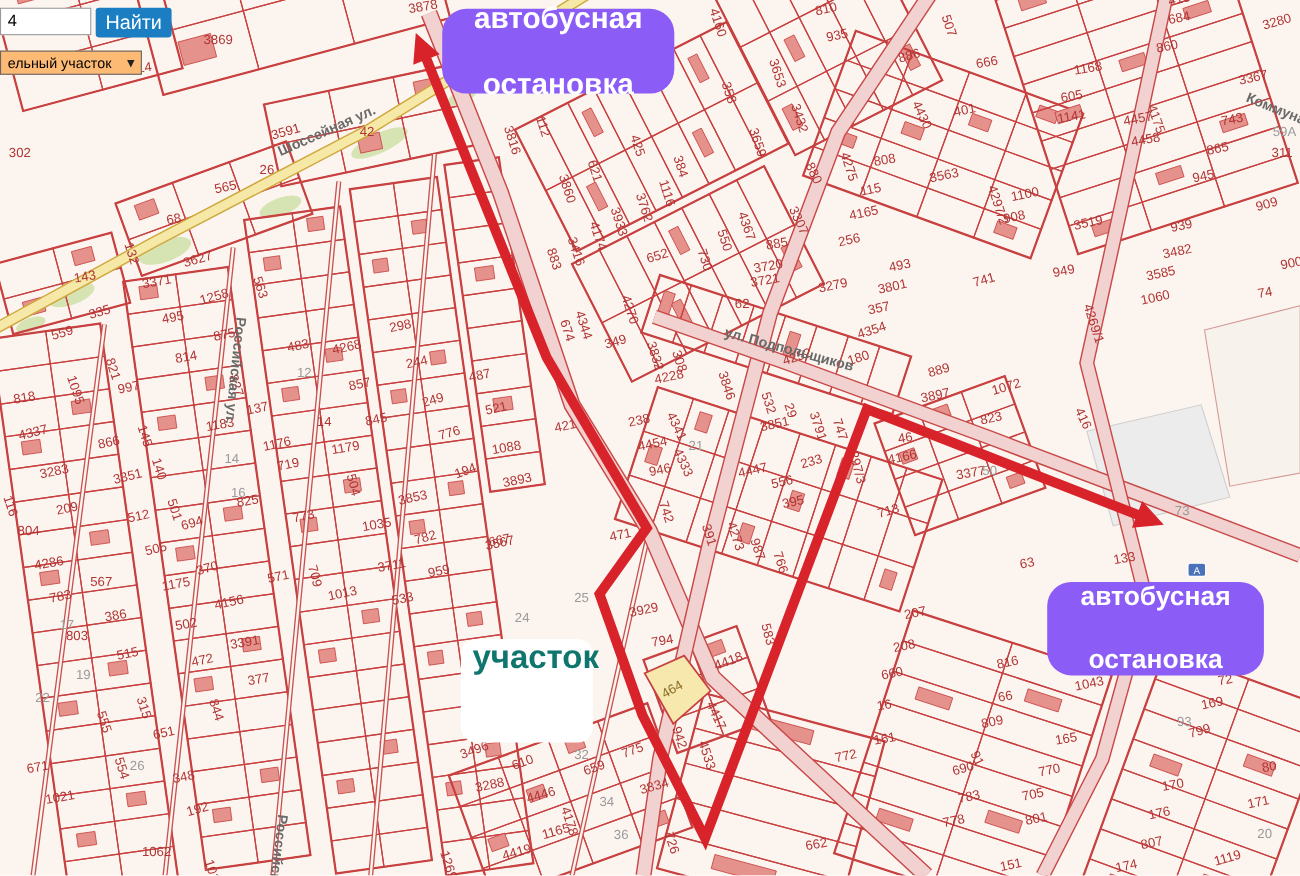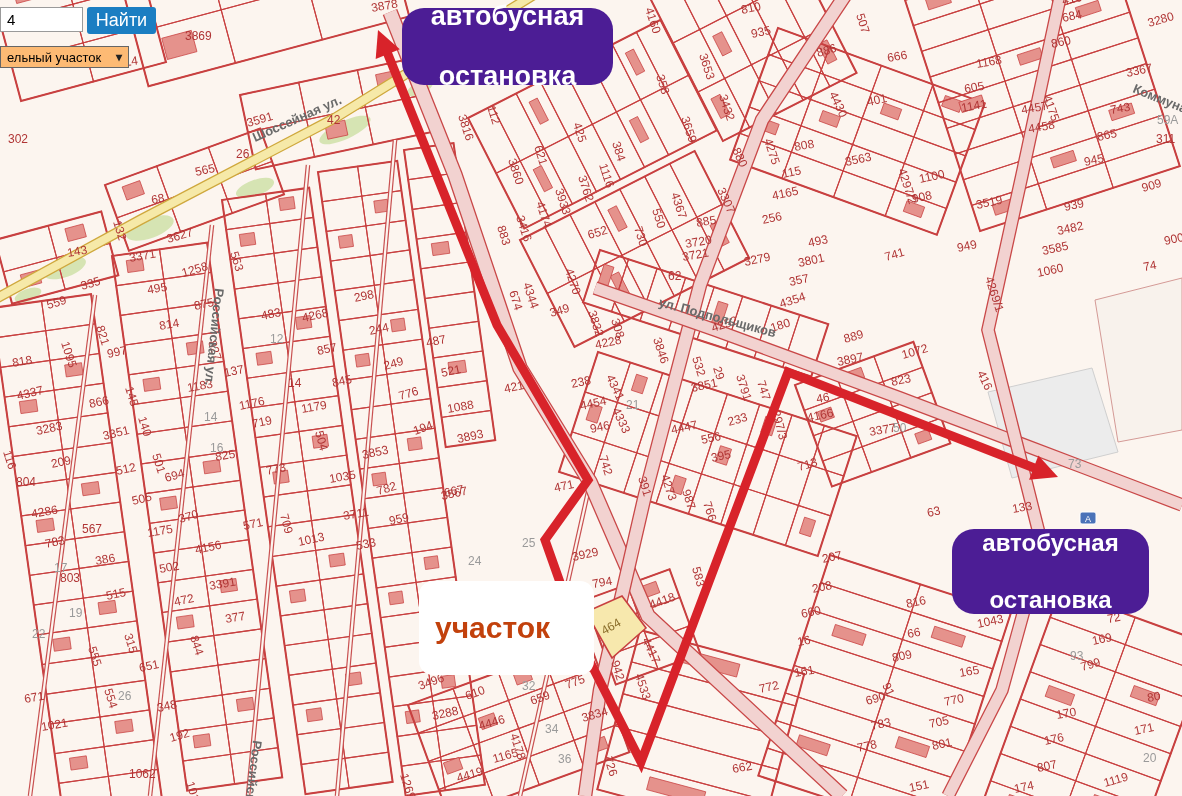--- a/index.html
+++ b/index.html
@@ -1,27 +1,27 @@
 <!DOCTYPE html>
 <html><head>
 <meta charset="utf-8">
 <style>
   html,body{margin:0;padding:0;}
   body{font-family:"Liberation Sans",sans-serif;}
   #page{position:relative;width:1182px;height:796px;overflow:hidden;background:#fcf5ef;}
   #map-svg{position:absolute;left:0;top:0;}
   .overlay{position:absolute;box-sizing:border-box;}
-  .banner{background:#4c1d95;color:#ffffff;font-weight:bold;text-align:center;
+  .banner{background:#8b5cf6;color:#ffffff;font-weight:bold;text-align:center;
           display:flex;flex-direction:column;justify-content:center;line-height:1.18;
           border-radius:22px;gap:28px;}
   .banner.top{left:402px;top:8px;width:211px;height:77px;font-size:27px;}
   .banner.right{left:952px;top:529px;width:197px;height:85px;font-size:24px;}
-  .plot-box{left:419px;top:581px;width:175px;height:94px;background:#ffffff;border-radius:14px;
-            color:#c2410c;font-weight:bold;font-size:30px;line-height:1.15;
-            display:flex;flex-direction:column;justify-content:center;padding-left:16px;}
+  .plot-box{left:419px;top:581px;width:120px;height:94px;background:#ffffff;border-radius:14px;
+            color:#0f766e;font-weight:bold;font-size:30px;line-height:1.15;
+            display:flex;flex-direction:row;justify-content:center;padding-left:16px;}
   .search-input{left:0;top:7px;width:83px;height:25px;border:1px solid #9a9a9a;font-size:15px;
                 padding:0 0 0 6px;font-family:"Liberation Sans",sans-serif;}
   .find-button{left:87px;top:7px;width:69px;height:27px;background:#1b7ec2;color:#fff;border:none;
                border-radius:3px;font-size:18px;font-family:"Liberation Sans",sans-serif;cursor:pointer;}
   .layer-select{left:0;top:46px;width:129px;height:22px;background:#fdba74;border:1px solid #666;
                 font-size:13px;display:flex;align-items:center;justify-content:space-between;
                 padding:0 6px;cursor:pointer;gap:12px;}
   .layer-select .chev{font-size:12px;color:#222;font-weight:bold;}
 </style>
 </head>

